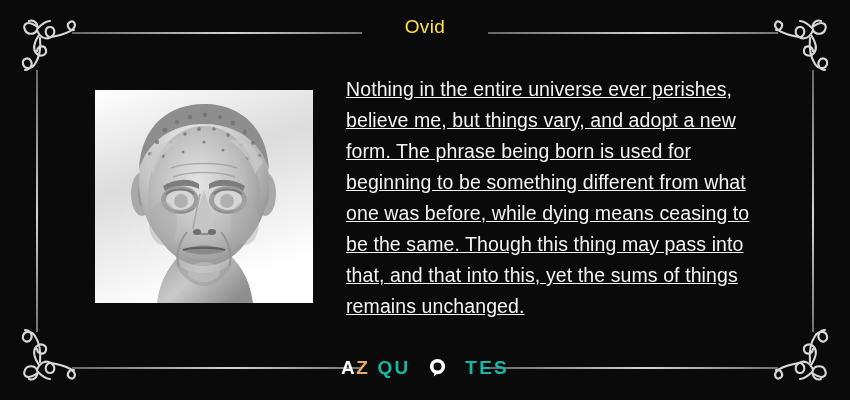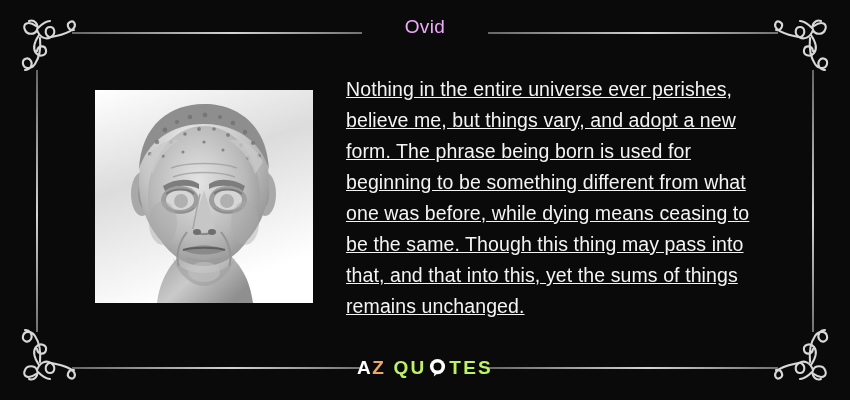--- a/index.html
+++ b/index.html
@@ -55,21 +55,21 @@
   #rule-left  { left: 36px;  top: 70px;  height: 262px; }
   #rule-right { right: 36px; top: 70px;  height: 262px; }
 
   
   #title {
     position: absolute;
     left: 0;
     right: 0;
     top: 17px;
     text-align: center;
-    color: #f0abfc;
+    color: #fde047;
     font-size: 19px;
     letter-spacing: .4px;
     line-height: 1;
   }
 
   
   #portrait-frame {
     position: absolute;
     left: 95px;
     top: 90px;
@@ -117,22 +117,22 @@
     color: #e8a868;
     font-size: 19px;
     font-weight: bold;
     letter-spacing: .5px;
     line-height: 1;
   }
   #logo-az { display: flex; gap: 1px; align-items: baseline; }
   #logo-quotes {
     display: flex;
     align-items: center;
-    gap: 2px;
-    color: #bef264;
+    gap: 18px;
+    color: #14b8a6;
     font-size: 19px;
     font-weight: bold;
     letter-spacing: 2.2px;
     line-height: 1;
   }
   #logo-q-bubble { display: block; width: 19px; height: 19px; }
 </style>
 </head>
 <body>
 

